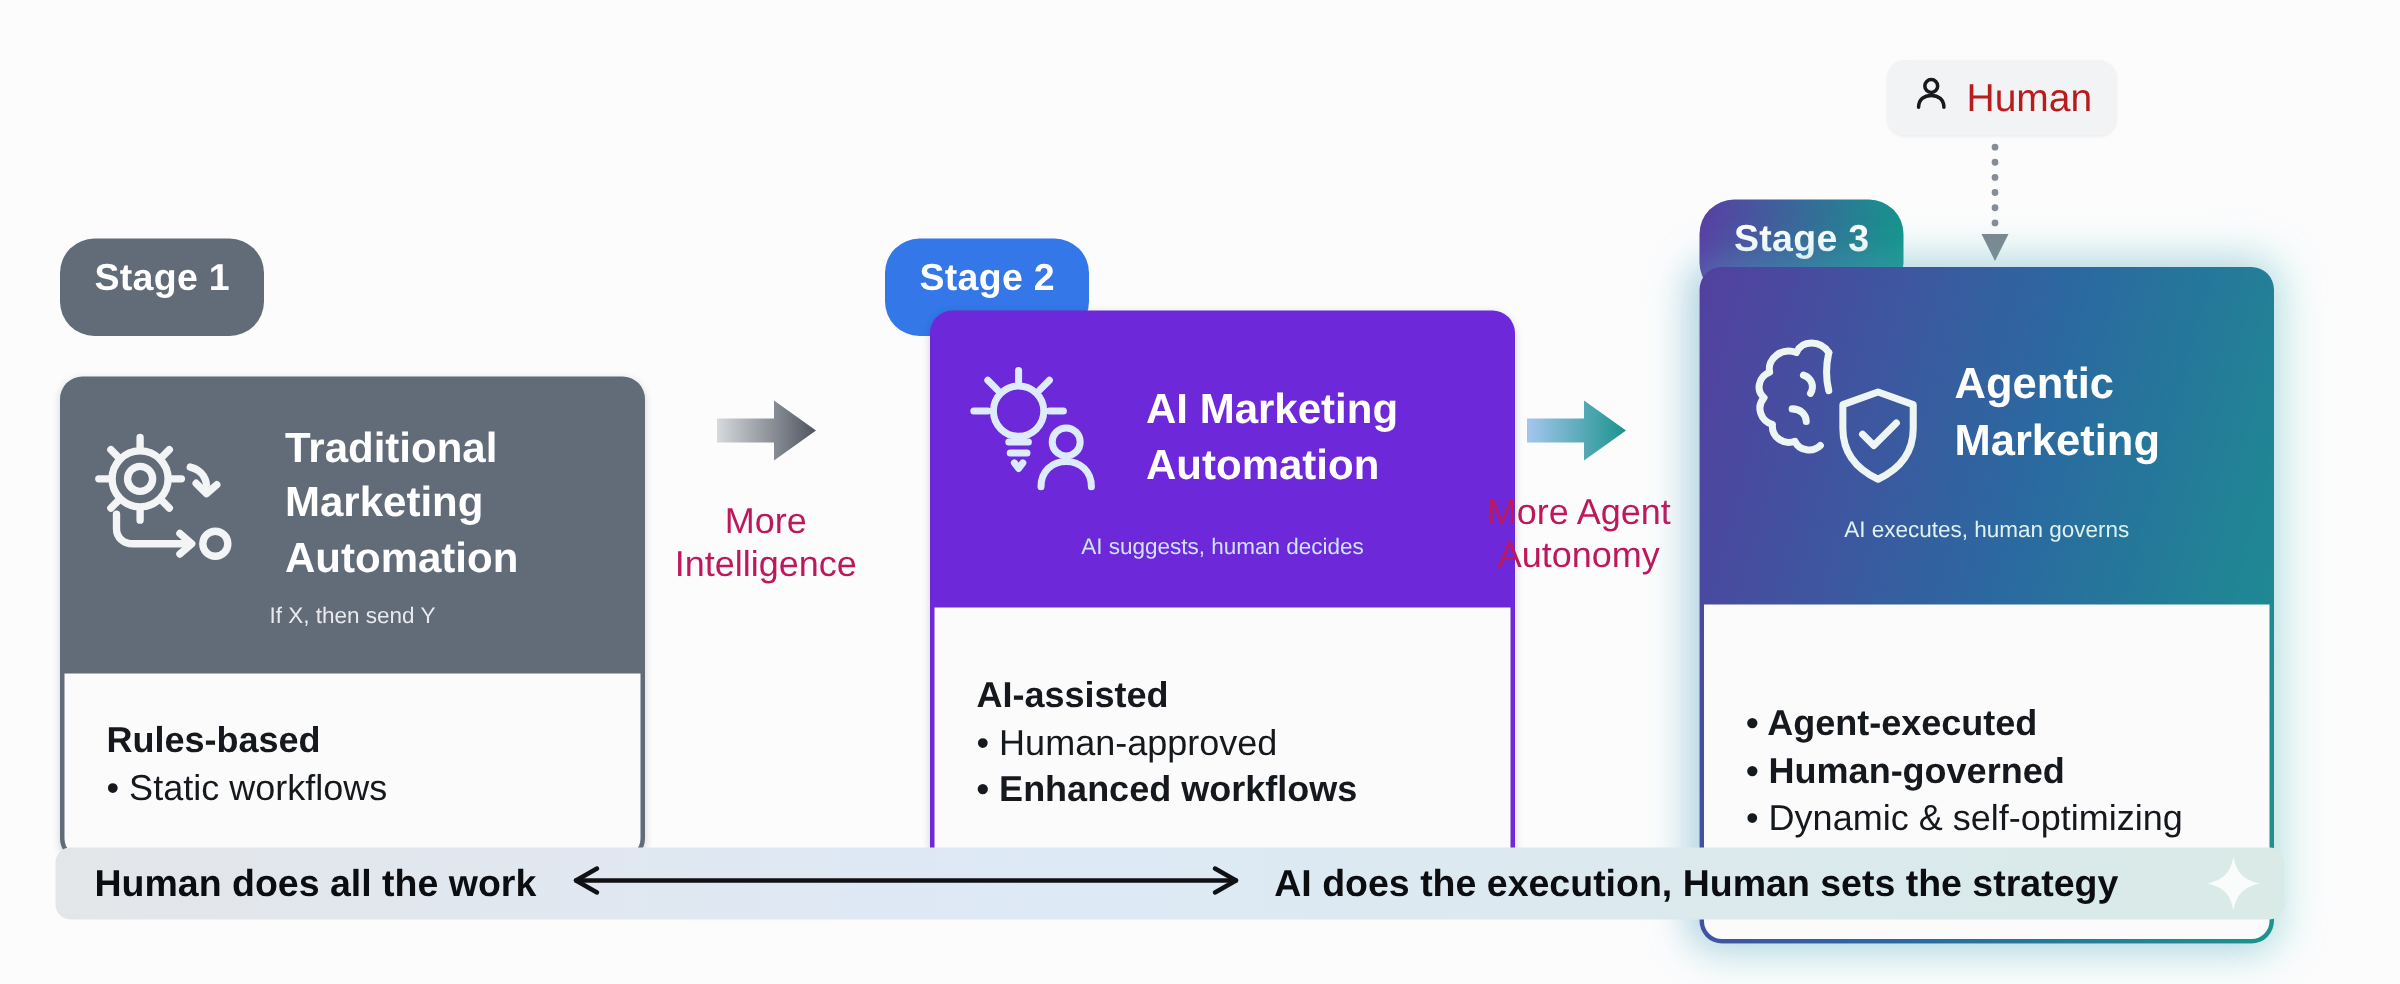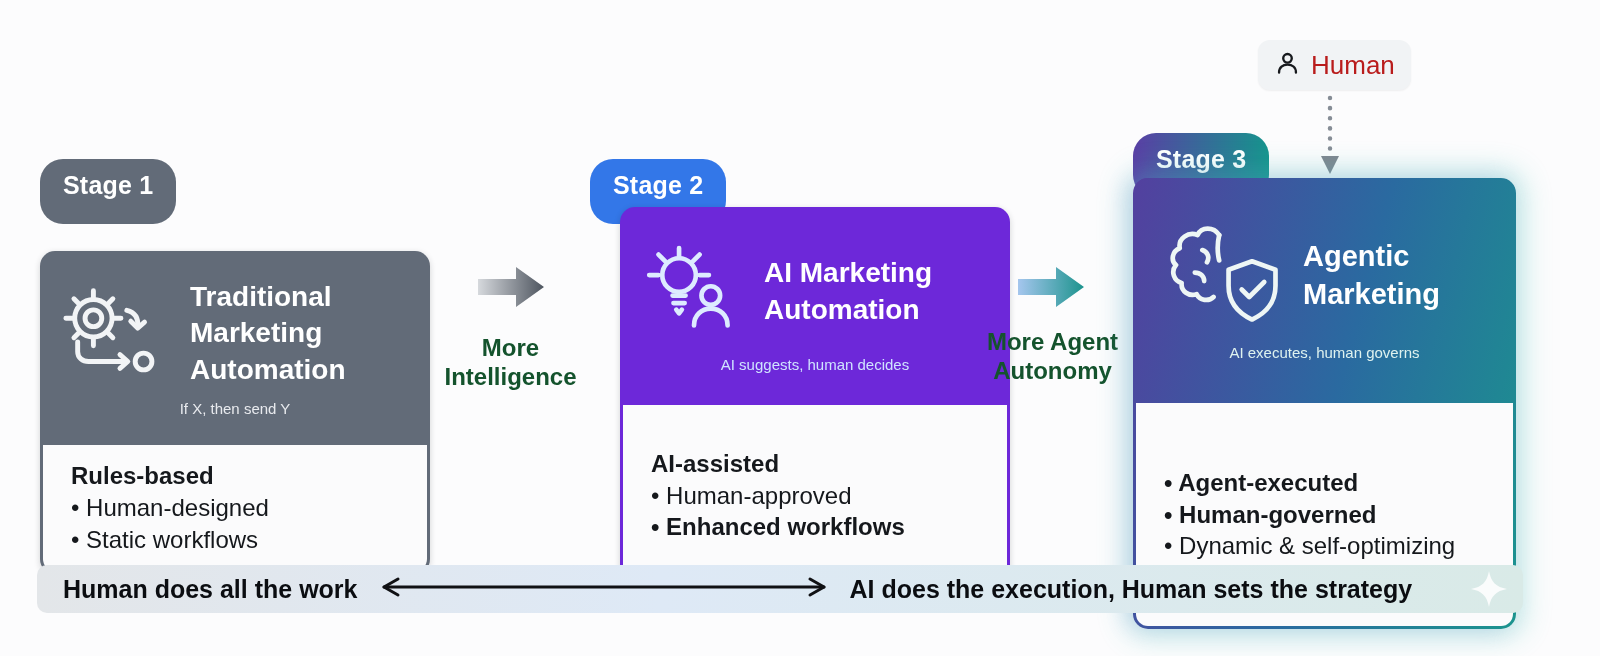--- a/index.html
+++ b/index.html
@@ -38,21 +38,21 @@
     display:flex; flex-direction:column; justify-content:center; }
   .feature-heading { font-weight:700; }
   .feature::before { content:"• "; }
   .feature.bold { font-weight:700; }
 
   
   .transition-arrow { position:absolute; width:68px; height:46px; }
   .transition-arrow.t1 { left:478px; top:264px; }
   .transition-arrow.t2 { left:1018px; top:264px; }
   .transition-label { position:absolute; width:145px; text-align:center; font-size:24px;
-    color:#14532d; line-height:1.22;font-weight:bold; }
+    color:#be185d; line-height:1.22; }
   .transition-label.t1 { left:438px; top:333px; }
   .transition-label.t2 { left:980px; top:327px; }
 
   
   .human-badge { position:absolute; left:1258px; top:40px; height:50px; padding:0 16px;
     background:#f1f3f5; border-radius:12px; display:flex; align-items:center; gap:10px;
     box-shadow:0 1px 2px rgba(0,0,0,.06); }
   .human-badge .label { font-size:26px; font-weight:500; color:#b91c1c; }
   .dotted-arrow { position:absolute; left:1318px; top:94px; width:24px; height:86px; }
 
@@ -85,21 +85,20 @@
             <path d="M63 73 L71 80 L63 87"></path>
             <circle cx="87" cy="80" r="8.5"></circle>
           </svg>
         </span>
         <div class="card-title">Traditional Marketing Automation</div>
       </div>
       <div class="card-subtitle">If X, then send Y</div>
     </div>
     <div class="card-bottom">
       <div class="feature-heading">Rules-based</div>
-      <div class="feature">Human-designed</div>
       <div class="feature">Static workflows</div>
     </div>
   </div>
 
   <span class="transition-arrow t1">
     <svg width="68" height="46" viewBox="0 0 68 46">
       <defs>
         <linearGradient id="gradGray" x1="0" y1="0" x2="1" y2="0">
           <stop offset="0" stop-color="#d6d9dd"></stop>
             <stop offset="1" stop-color="#4e555f"></stop>

